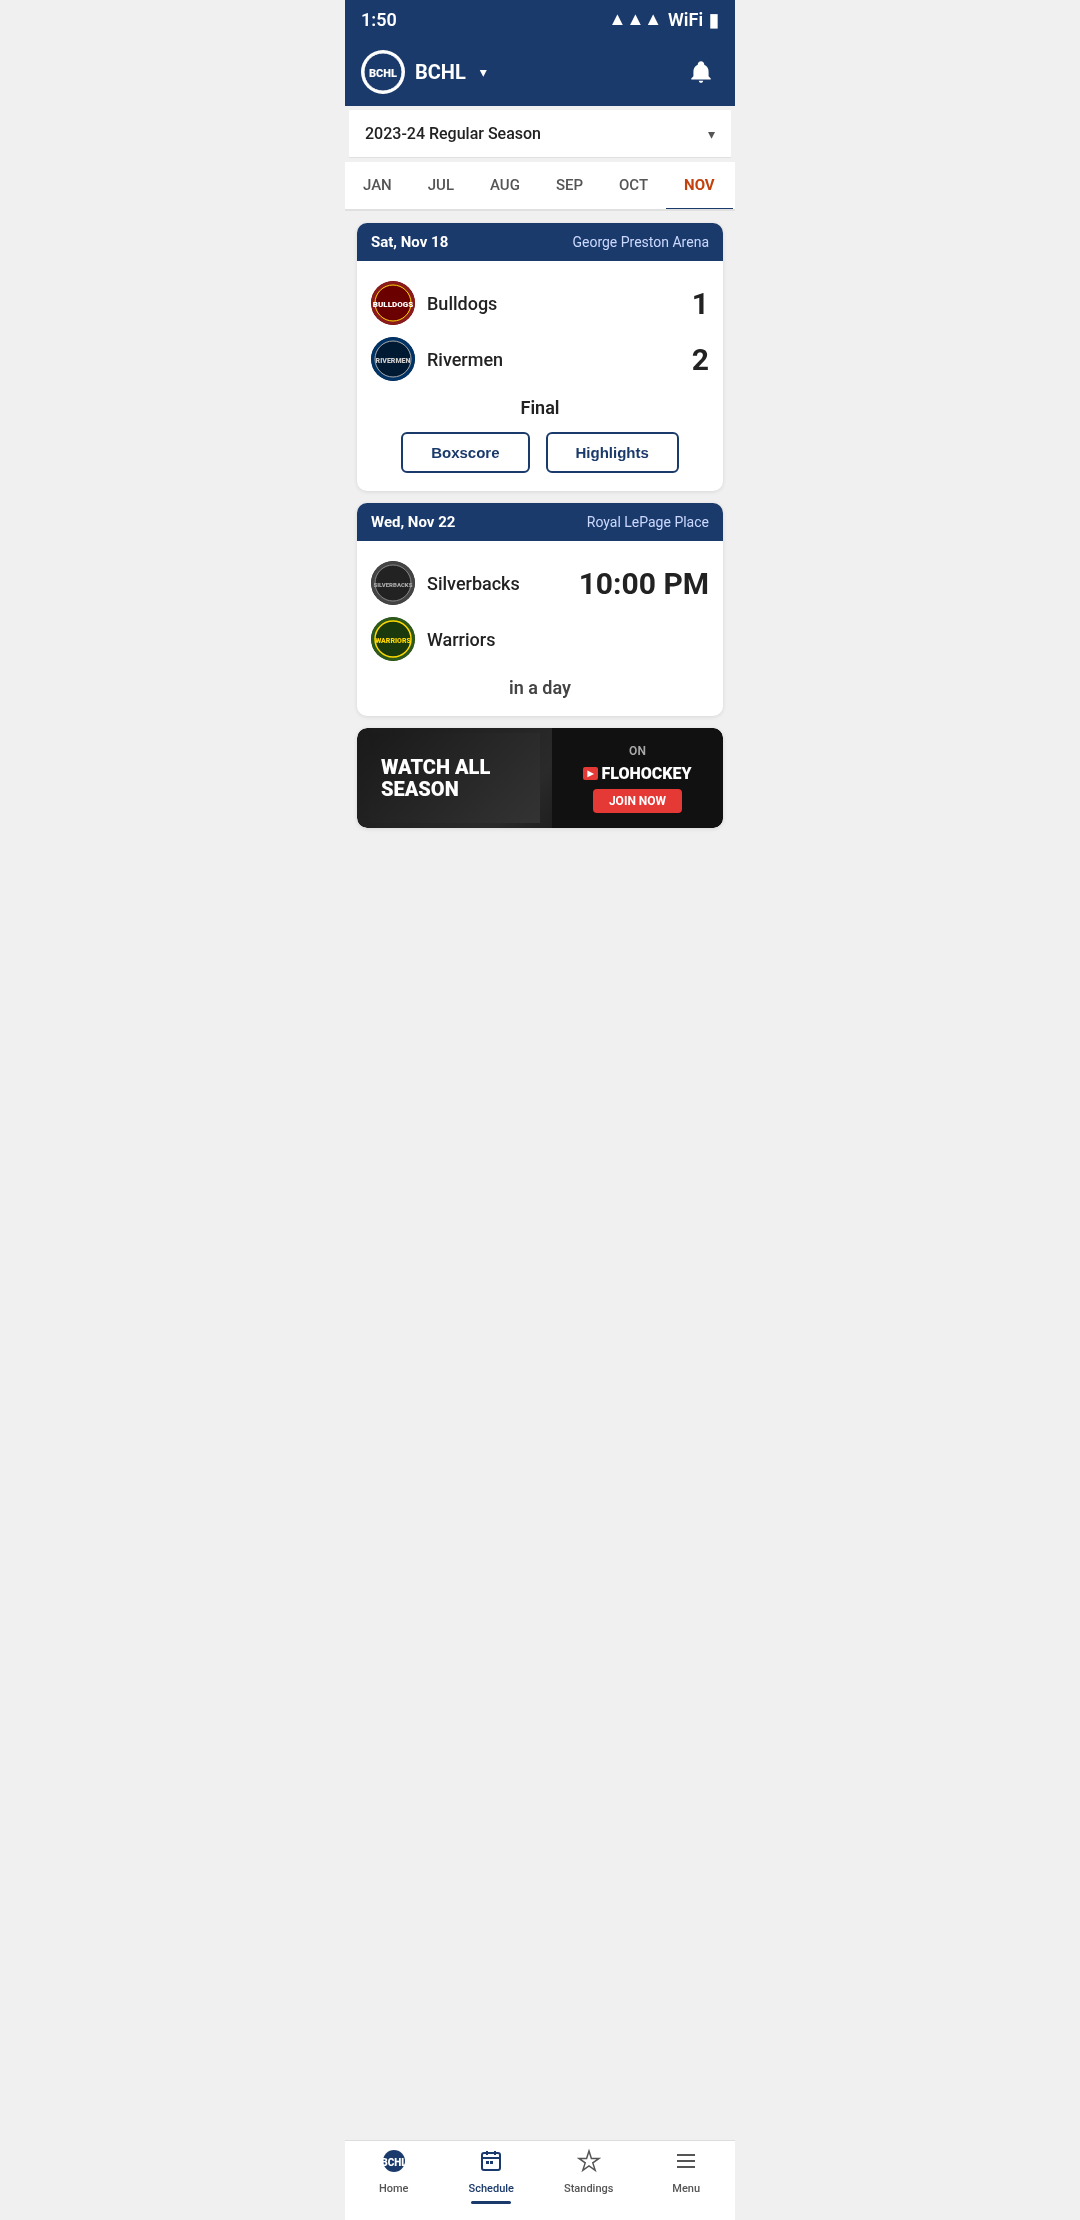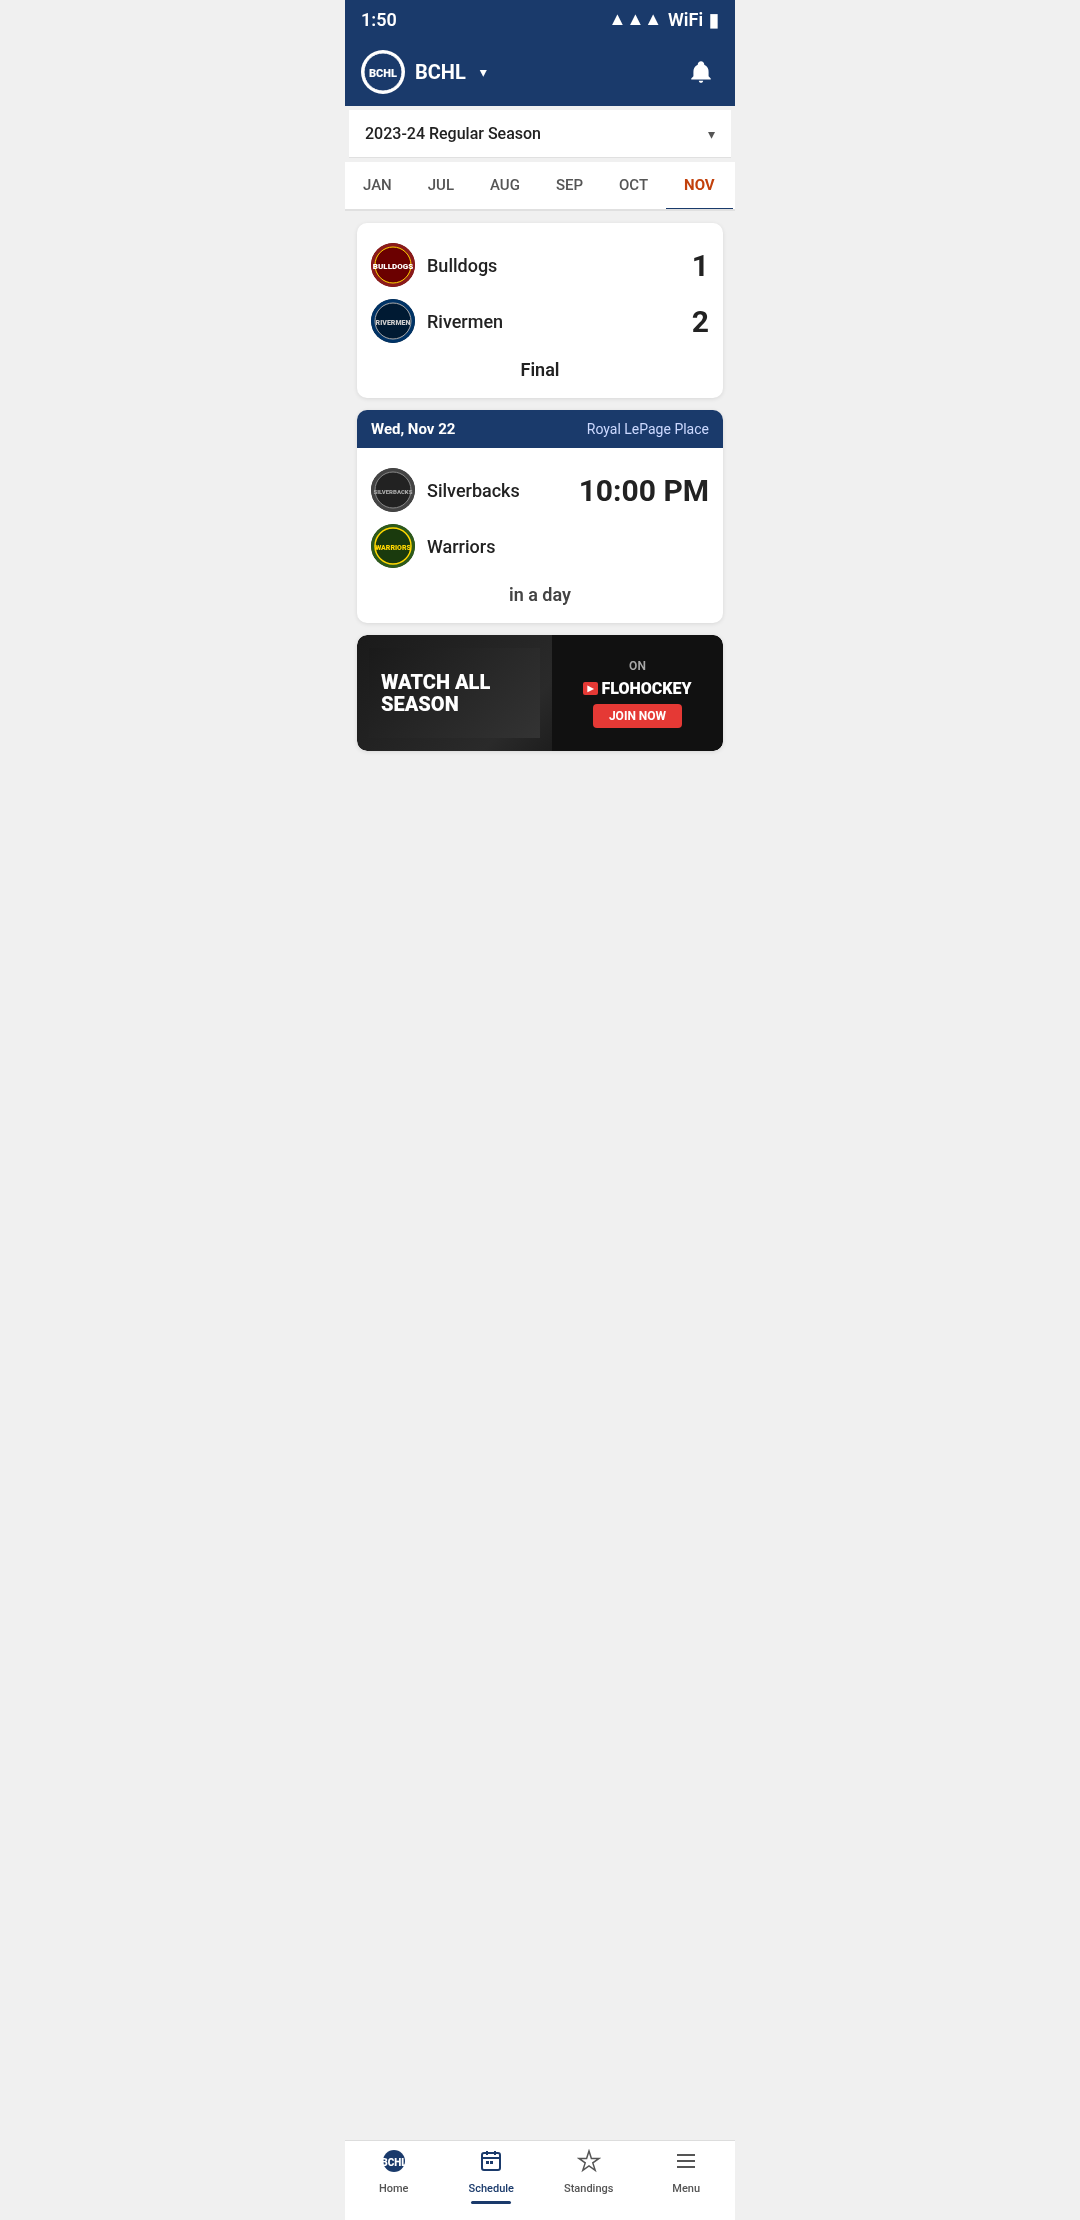--- a/index.html
+++ b/index.html
@@ -224,21 +224,21 @@
       border-radius: 6px;
       font-size: 15px;
       font-weight: 600;
       cursor: pointer;
     }
 
     
     .banner-ad {
       border-radius: 10px;
       overflow: hidden;
-      height: 116px;
+      height: 100px;
       background: linear-gradient(135deg, #1a1a1a 0%, #2a2a2a 50%, #000 100%);
       display: flex;
       align-items: center;
       justify-content: space-between;
       padding: 0;
     }
     .banner-left {
       flex: 1;
       padding: 12px;
       display: flex;
@@ -380,20 +380,24 @@
   <div class="month-tab">AUG</div>
   <div class="month-tab">SEP</div>
   <div class="month-tab">OCT</div>
   <div class="month-tab active">NOV</div>
   <div class="month-tab">DEC</div>
 </div>
 
 <div class="content content-scroll">
 
   <div class="game-card">
+    <div class="game-card-header">
+      <span class="game-date">Sat, Nov 18</span>
+      <span class="game-venue">George Preston Arena</span>
+    </div>
     <div class="game-body">
       <div class="team-row">
         <div class="team-logo bulldogs-logo">
           <svg width="44" height="44" viewBox="0 0 44 44">
             <circle cx="22" cy="22" r="22" fill="#8b1a1a"></circle>
             <circle cx="22" cy="22" r="18" fill="#6b0000" stroke="#ffd700" stroke-width="1"></circle>
             <text x="22" y="26" text-anchor="middle" font-size="8" font-weight="900" fill="white">BULLDOGS</text>
           </svg>
         </div>
         <span class="team-name">Bulldogs</span>
@@ -404,20 +408,24 @@
           <svg width="44" height="44" viewBox="0 0 44 44">
             <circle cx="22" cy="22" r="22" fill="#003366"></circle>
             <circle cx="22" cy="22" r="18" fill="#001a33" stroke="#aaaaaa" stroke-width="1"></circle>
             <text x="22" y="26" text-anchor="middle" font-size="7" font-weight="900" fill="#cccccc">RIVERMEN</text>
           </svg>
         </div>
         <span class="team-name">Rivermen</span>
         <span class="team-score">2</span>
       </div>
       <div class="game-status">Final</div>
+      <div class="game-actions">
+        <button class="action-btn">Boxscore</button>
+        <button class="action-btn">Highlights</button>
+      </div>
     </div>
   </div>
 
   <div class="game-card">
     <div class="game-card-header">
       <span class="game-date">Wed, Nov 22</span>
       <span class="game-venue">Royal LePage Place</span>
     </div>
     <div class="game-body">
       <div class="team-row">

